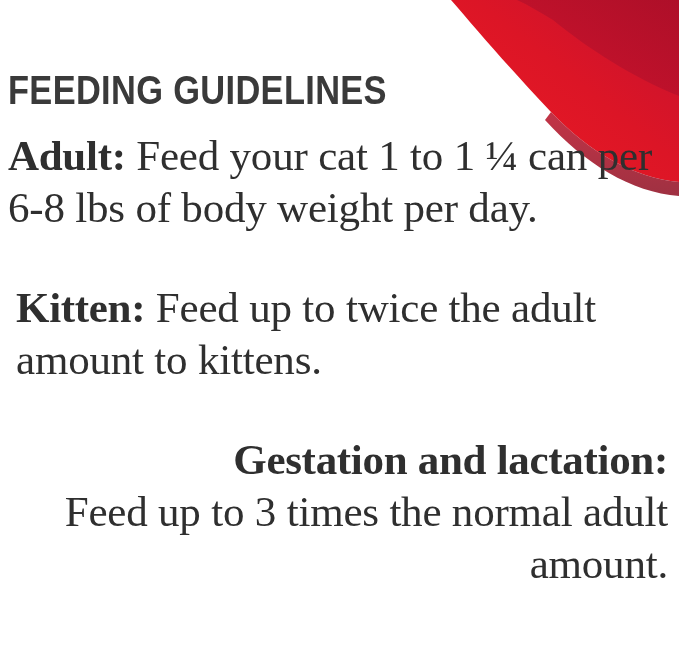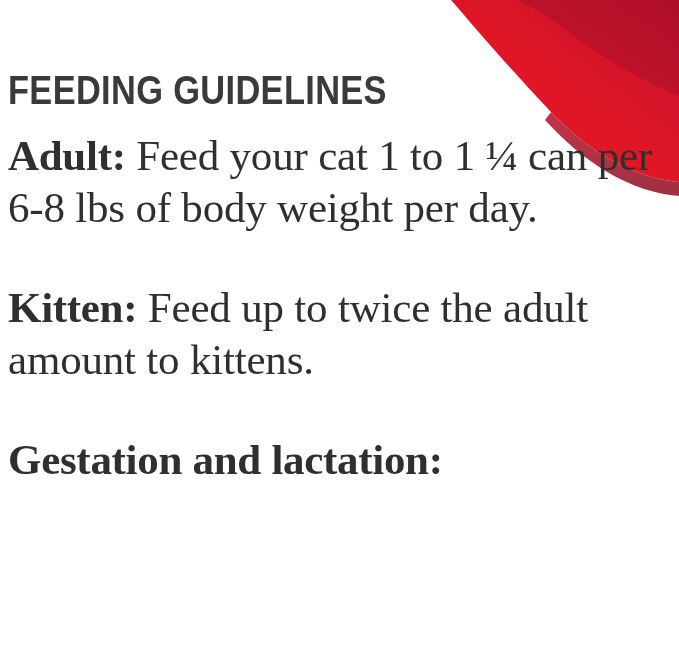--- a/index.html
+++ b/index.html
@@ -72,22 +72,22 @@
     font-weight: 700;
     letter-spacing: -0.3px;
   }
 
   .label-medium {
     font-weight: 600;
     letter-spacing: -0.3px;
   }
 
   #section-adult      { margin-top: 20px; }
-  #section-kitten     { margin-top: 48px; }
-  #section-gestation  { margin-top: 48px; }
+  #section-kitten     { margin-top: 48px; margin-left: 8px; }
+  #section-gestation  { margin-top: 48px; text-align: right; }
 </style>
 </head>
 <body>
 
 <div id="page">
 
   <div id="corner-graphic">
     <svg viewBox="0 0 260 200" preserveAspectRatio="none" aria-hidden="true">
       <defs>
         <linearGradient id="gradMain" x1="0" y1="1" x2="1" y2="0">
@@ -120,16 +120,17 @@
     <div class="section" id="section-adult">
       <p><span class="label-heavy">Adult:</span><span> Feed your cat 1 to 1 ¼ can per 6-8 lbs of body weight per day.</span></p>
     </div>
 
     <div class="section" id="section-kitten">
       <p><span class="label-heavy">Kitten:</span><span> Feed up to twice the adult amount to kittens.</span></p>
     </div>
 
     <div class="section" id="section-gestation">
       <p class="label-medium">Gestation and lactation:</p>
+      <p>Feed up to 3 times the normal adult amount.</p>
     </div>
 
   </div>
 </div>
 
 </body></html>

